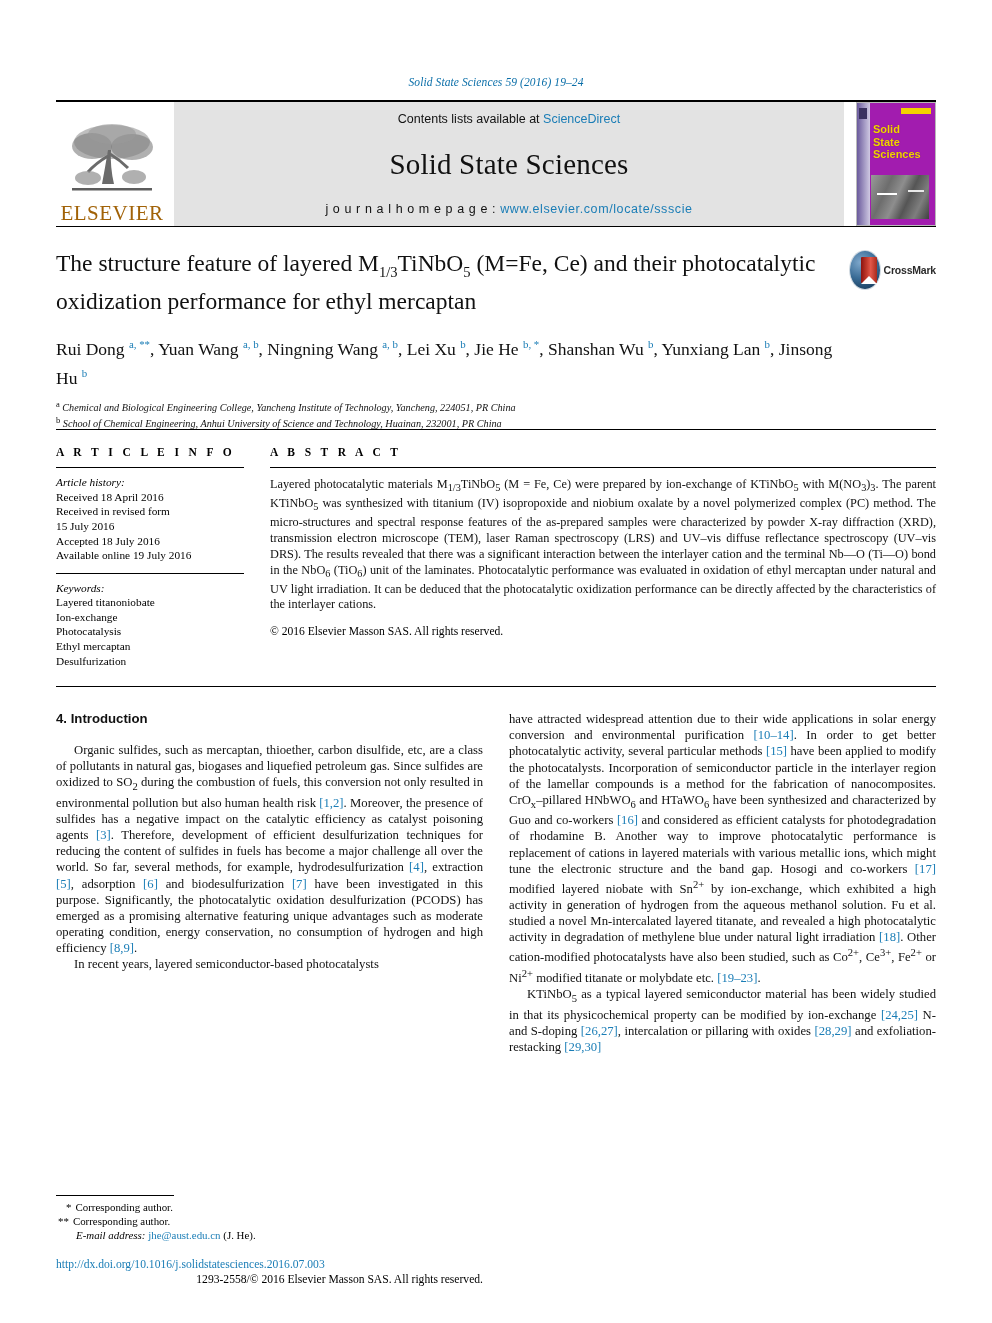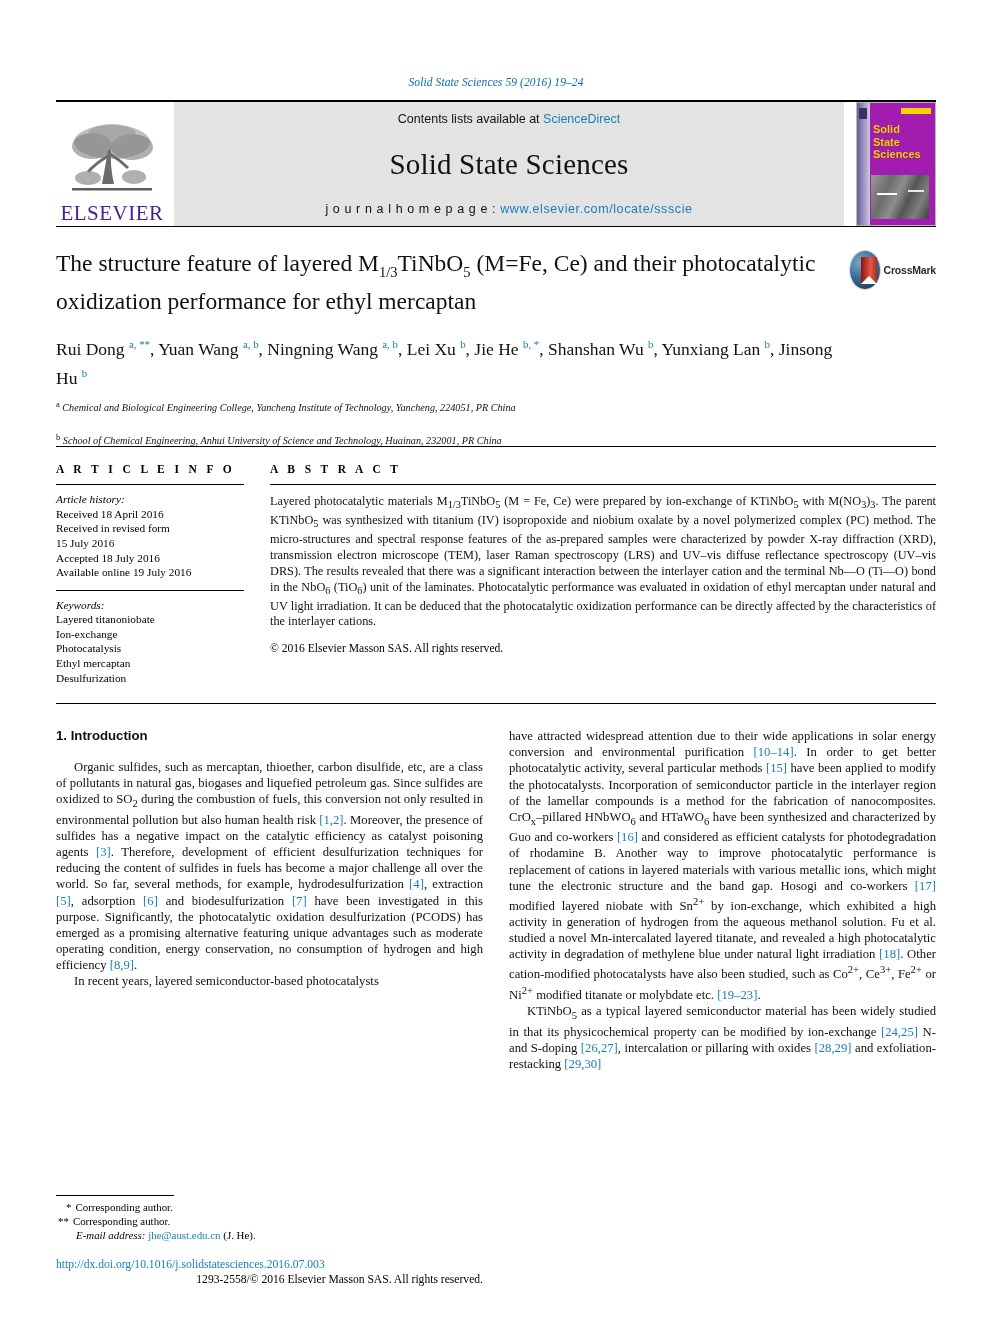--- a/index.html
+++ b/index.html
@@ -45,21 +45,21 @@
     width: 112px;
     flex: 0 0 112px;
     display: flex;
     flex-direction: column;
     align-items: center;
     justify-content: flex-end;
     padding-bottom: 2px;
   }
   .elsevier-word {
     font-family: "Liberation Serif", serif;
-    color: #4c1d95;
+    color: #a16207;
     font-size: 21px;
     letter-spacing: .5px;
     line-height: 1;
     margin-top: 1px;
   }
   .banner-center {
     flex: 1 1 auto;
     background: #e3e3e3;
     display: flex;
     flex-direction: column;
@@ -359,21 +359,21 @@
       <div class="cm-text">CrossMark</div>
     </div>
 
     <div class="authors">
       Rui Dong <sup>a, **</sup>, Yuan Wang <sup>a, b</sup>, Ningning Wang <sup>a, b</sup>, Lei Xu <sup>b</sup>, Jie He <sup>b, *</sup>, Shanshan Wu <sup>b</sup>, Yunxiang Lan <sup>b</sup>, Jinsong Hu <sup>b</sup>
     </div>
 
     <div class="affil">
       <sup>a</sup> <span>Chemical and Biological Engineering College, Yancheng Institute of Technology, Yancheng, 224051, PR China</span>
     </div>
-    <div class="affil" style="margin-top:18px">
+    <div class="affil" style="margin-top:1px">
       <sup>b</sup> <span>School of Chemical Engineering, Anhui University of Science and Technology, Huainan, 232001, PR China</span>
     </div>
   </div>
 
   <div class="info-abstract">
 
     <div class="col-info">
       <div class="sec-label">A R T I C L E   I N F O</div>
       <div class="thin-rule"></div>
       <div class="info-block">
@@ -403,21 +403,21 @@
       </div>
       <div class="copyright">© 2016 Elsevier Masson SAS. All rights reserved.</div>
     </div>
   </div>
 
   <div class="body-rule"></div>
 
   <div class="columns">
 
     <div class="col">
-      <h2 class="section-title">1.  Introduction</h2>
+      <h2 class="section-title">4.  Introduction</h2>
       <p class="body-p">
         Organic sulfides, such as mercaptan, thioether, carbon disulfide, etc, are a class of pollutants in natural gas, biogases and liquefied petroleum gas. Since sulfides are oxidized to SO<sub>2</sub> during the combustion of fuels, this conversion not only resulted in environmental pollution but also human health risk <span class="ref">[1,2]</span>. Moreover, the presence of sulfides has a negative impact on the catalytic efficiency as catalyst poisoning agents <span class="ref">[3]</span>. Therefore, development of efficient desulfurization techniques for reducing the content of sulfides in fuels has become a major challenge all over the world. So far, several methods, for example, hydrodesulfurization <span class="ref">[4]</span>, extraction <span class="ref">[5]</span>, adsorption <span class="ref">[6]</span> and biodesulfurization <span class="ref">[7]</span> have been investigated in this purpose. Significantly, the photocatalytic oxidation desulfurization (PCODS) has emerged as a promising alternative featuring unique advantages such as moderate operating condition, energy conservation, no consumption of hydrogen and high efficiency <span class="ref">[8,9]</span>.
       </p>
       <p class="body-p">In recent years, layered semiconductor-based photocatalysts</p>
     </div>
 
     <div class="col">
       <p class="body-p cont">
         have attracted widespread attention due to their wide applications in solar energy conversion and environmental purification <span class="ref">[10–14]</span>. In order to get better photocatalytic activity, several particular methods <span class="ref">[15]</span> have been applied to modify the photocatalysts. Incorporation of semiconductor particle in the interlayer region of the lamellar compounds is a method for the fabrication of nanocomposites. CrO<sub>x</sub>–pillared HNbWO<sub>6</sub> and HTaWO<sub>6</sub> have been synthesized and characterized by Guo and co-workers <span class="ref">[16]</span> and considered as efficient catalysts for photodegradation of rhodamine B. Another way to improve photocatalytic performance is replacement of cations in layered materials with various metallic ions, which might tune the electronic structure and the band gap. Hosogi and co-workers <span class="ref">[17]</span> modified layered niobate with Sn<sup>2+</sup> by ion-exchange, which exhibited a high activity in generation of hydrogen from the aqueous methanol solution. Fu et al. studied a novel Mn-intercalated layered titanate, and revealed a high photocatalytic activity in degradation of methylene blue under natural light irradiation <span class="ref">[18]</span>. Other cation-modified photocatalysts have also been studied, such as Co<sup>2+</sup>, Ce<sup>3+</sup>, Fe<sup>2+</sup> or Ni<sup>2+</sup> modified titanate or molybdate etc. <span class="ref">[19–23]</span>.
       </p>

